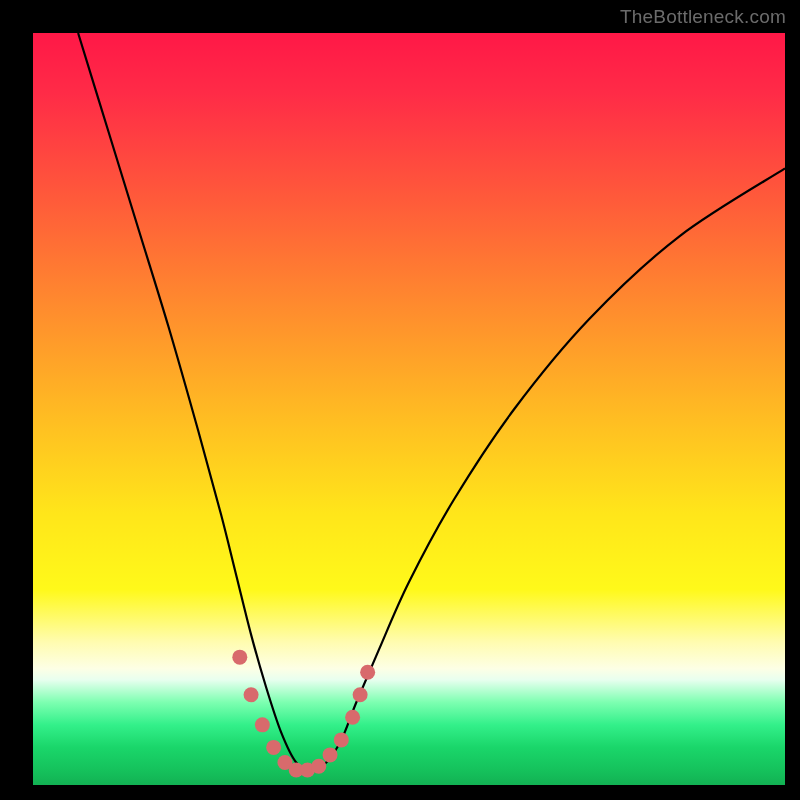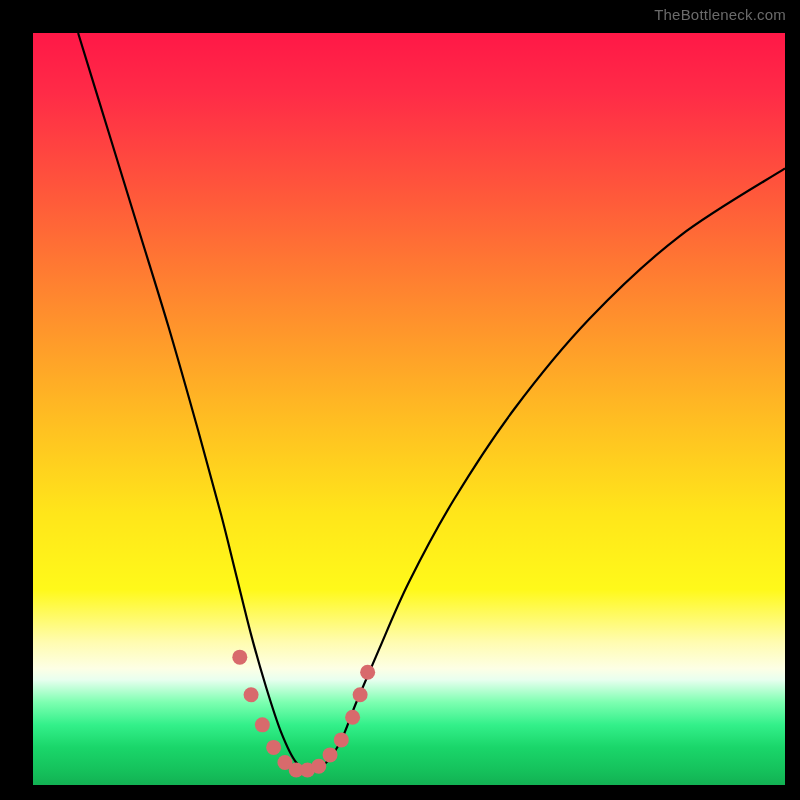--- a/index.html
+++ b/index.html
@@ -42,21 +42,21 @@
       #1ad66a 95%,
       #15c25c 98%,
       #12b153 100%
     );
   }
   .watermark {
     position: absolute;
     top: 6px;
     right: 14px;
     color: #6b6b6b;
-    font-size: 15px;
+    font-size: 19px;
     letter-spacing: 0.2px;
     user-select: none;
   }
   svg.curve {
     position: absolute;
     left: 33px;
     top: 33px;
     width: 752px;
     height: 752px;
     overflow: visible;

